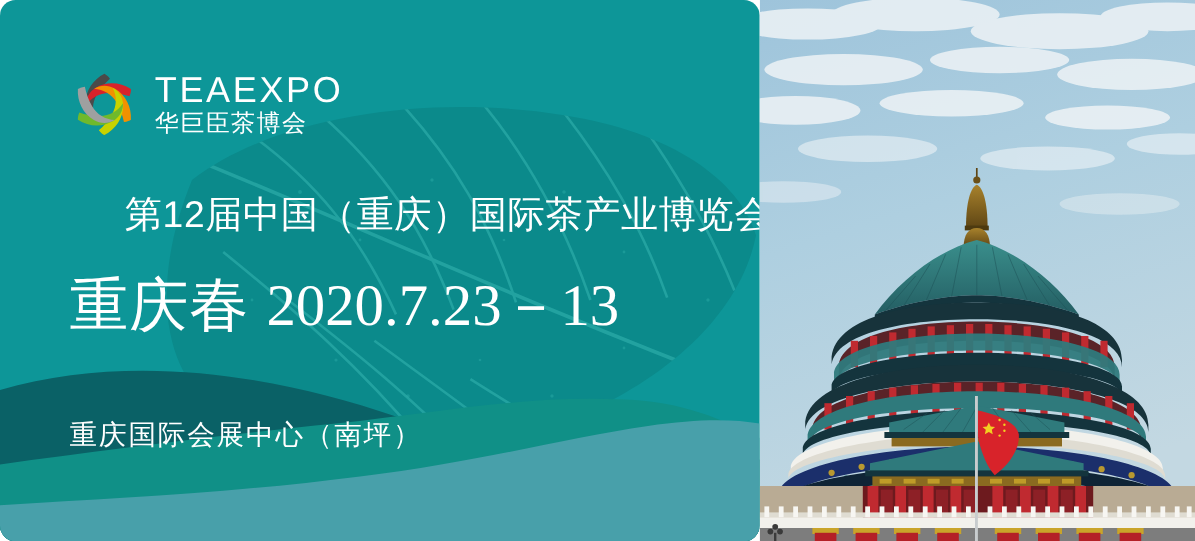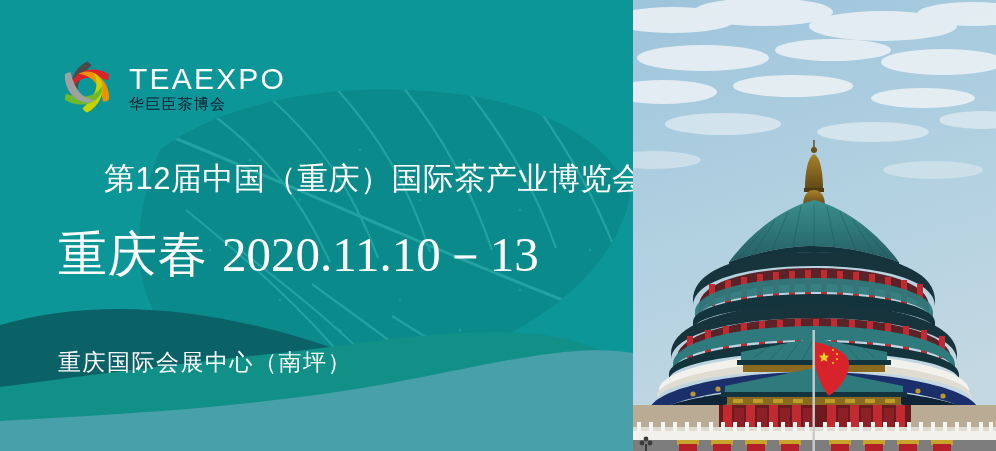--- a/index.html
+++ b/index.html
@@ -3,35 +3,35 @@
 <meta charset="utf-8">
 <style>
   html,body{margin:0;padding:0;background:#fff;}
   #banner{
     position:relative;width:996px;height:451px;overflow:hidden;
     font-family:"Liberation Sans","DejaVu Sans",sans-serif;
   }
   
   #left-panel{
     position:absolute;left:0;top:0;width:633px;height:451px;
-    background:#0d9698;overflow:hidden;
+    background:#0d9698;overflow:hidden;border-radius:13px;
   }
   .leaf-wrap{position:absolute;left:0;top:0;width:633px;height:451px;pointer-events:none;}
   .waves{position:absolute;left:0;bottom:0;width:633px;height:160px;pointer-events:none;}
 
   
   #logo-block{position:absolute;left:58px;top:58px;display:flex;align-items:center;}
   #logo-mark{width:58px;height:58px;flex:0 0 58px;}
   #logo-text{margin-left:13px;display:flex;flex-direction:column;justify-content:center;}
   #logo-title{
     color:#ffffff;font-size:30px;letter-spacing:2.2px;line-height:1;
     font-weight:400;
   }
   #logo-sub{
-    color:#0f172a;font-size:15px;letter-spacing:1.2px;line-height:1;
+    color:#ffffff;font-size:20px;letter-spacing:1.2px;line-height:1;
     margin-top:2px;font-weight:400;
   }
   
   #headline{
     position:absolute;left:58px;top:158px;color:#ffffff;
     font-size:31px;letter-spacing:0.5px;white-space:nowrap;font-weight:400;margin-left:46px;
   }
   #date-line{
     position:absolute;left:58px;top:228px;color:#ffffff;white-space:nowrap;
     font-family:"Liberation Serif","DejaVu Serif",serif;
@@ -121,21 +121,21 @@
       </svg>
       <div id="logo-text">
         <div id="logo-title">TEAEXPO</div>
         <div id="logo-sub">华巨臣茶博会</div>
       </div>
     </div>
 
     <div id="headline">第12届中国（重庆）国际茶产业博览会</div>
 
     <div id="date-line">
-      <span class="cn">重庆春</span><span class="num">2020.11.10－13</span>
+      <span class="cn">重庆春</span><span class="num">2020.7.23－13</span>
     </div>
 
     <div id="venue-line">重庆国际会展中心（南坪）</div>
   </div>
 
   <div id="photo">
     <svg width="363" height="451" viewBox="0 0 363 451">
       <defs>
         <linearGradient id="skyGrad" x1="0" y1="0" x2="0.25" y2="1">
           <stop offset="0%" stop-color="#9ec4db"></stop>

